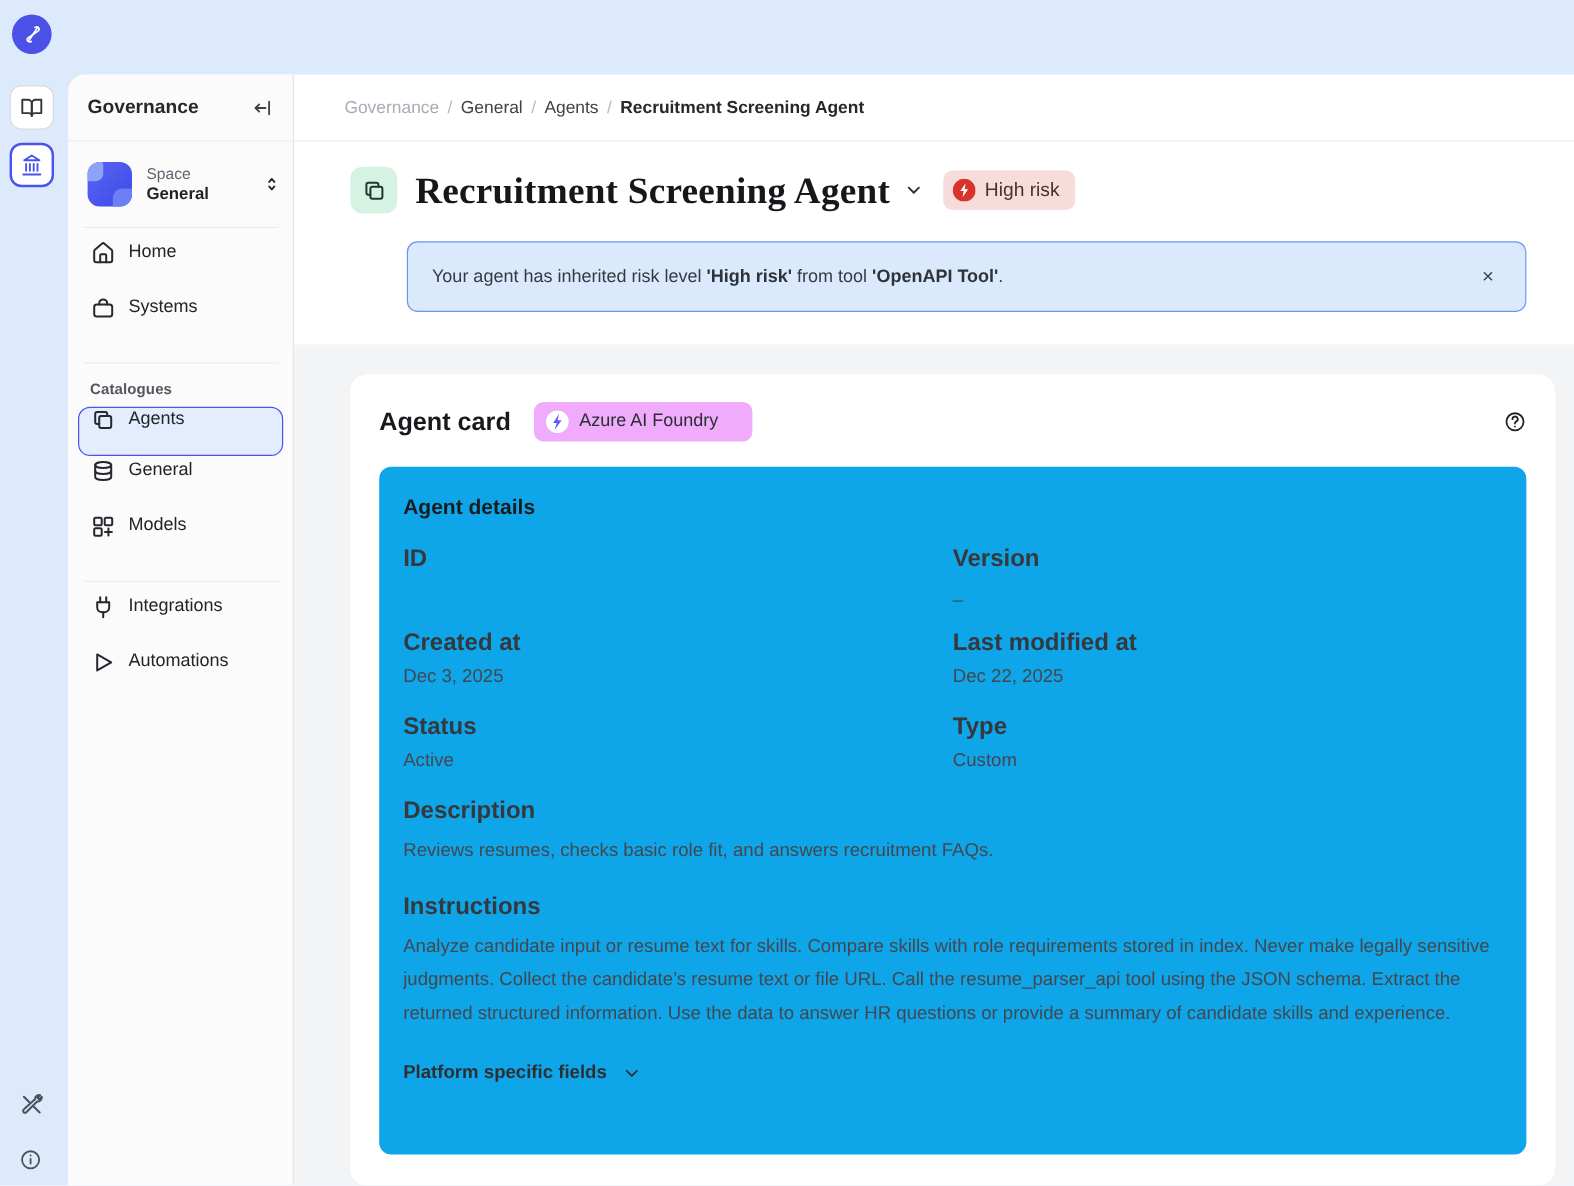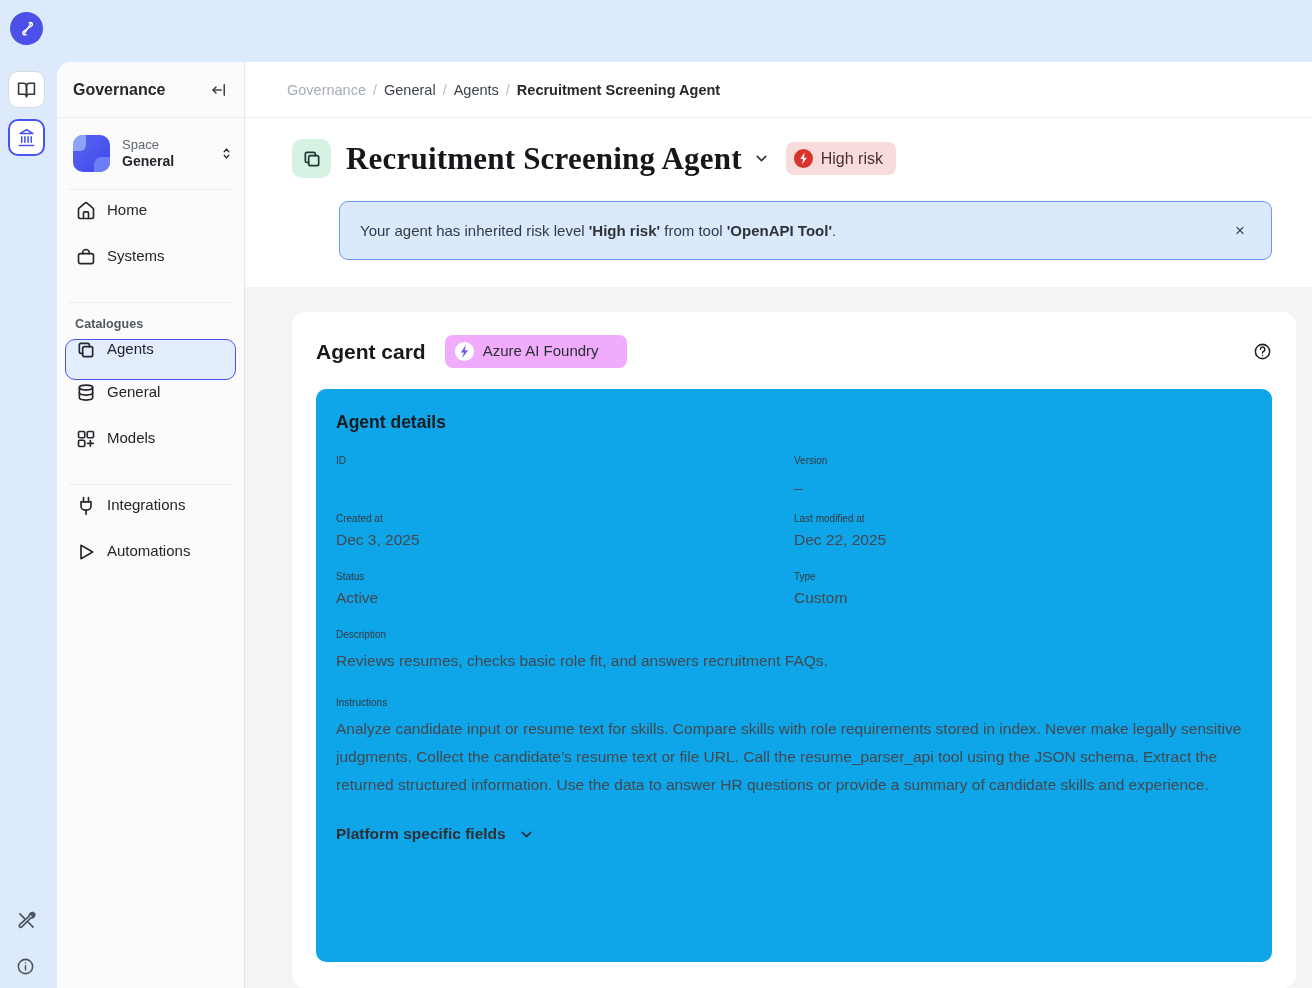--- a/index.html
+++ b/index.html
@@ -145,21 +145,21 @@
   }
   .help-btn { margin-left:auto; color:#1f2327; background:none; border:none; cursor:pointer; }
 
   .details-panel {
     margin-top:21px; background:#0ea5e9; border-radius:10px;
     padding:23px 20px 48px 20px; min-height:573px;
   }
   .details-title { font-size:17.5px; font-weight:700; color:#191c1f; }
   .fields-grid { display:grid; grid-template-columns:1fr 1fr; }
   .field { margin-top:22px; }
-  .field-label { font-size:10px; font-weight:400; color:#35393e; }
+  .field-label { font-size:20px; font-weight:700; color:#35393e; }
   .field-value { font-size:15.5px; color:#43484e; margin-top:7px; }
   .field-wide { margin-top:22px; }
   .field-wide .field-value { line-height:28px; padding-right:8px; }
   .platform-fields-row {
     margin-top:26px; display:flex; align-items:center; gap:12px;
     font-size:15.5px; font-weight:700; color:#2c3035; cursor:pointer;
   }
 </style>
 </head>
 <body>

